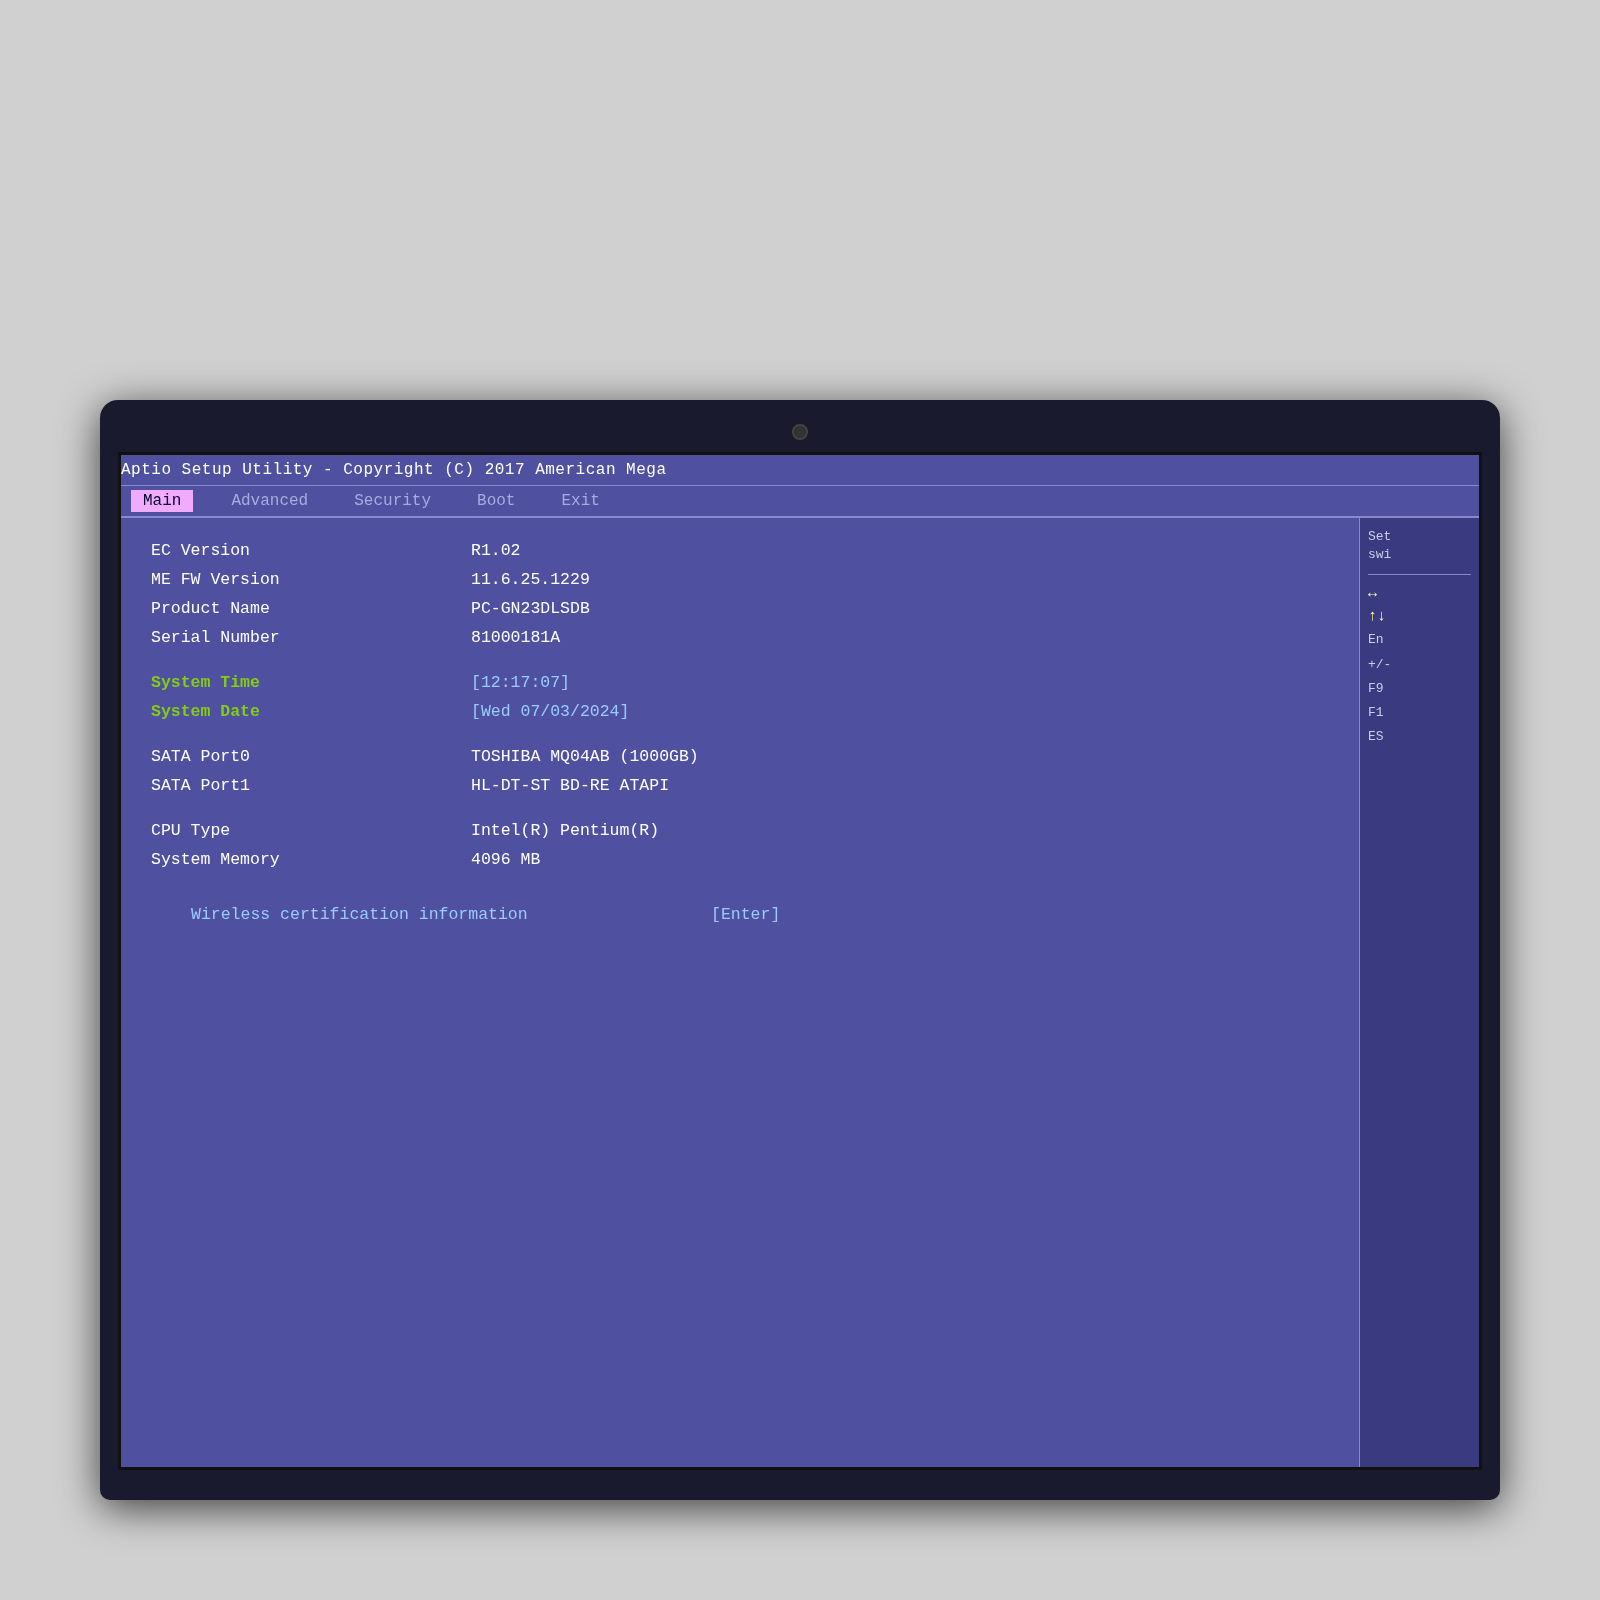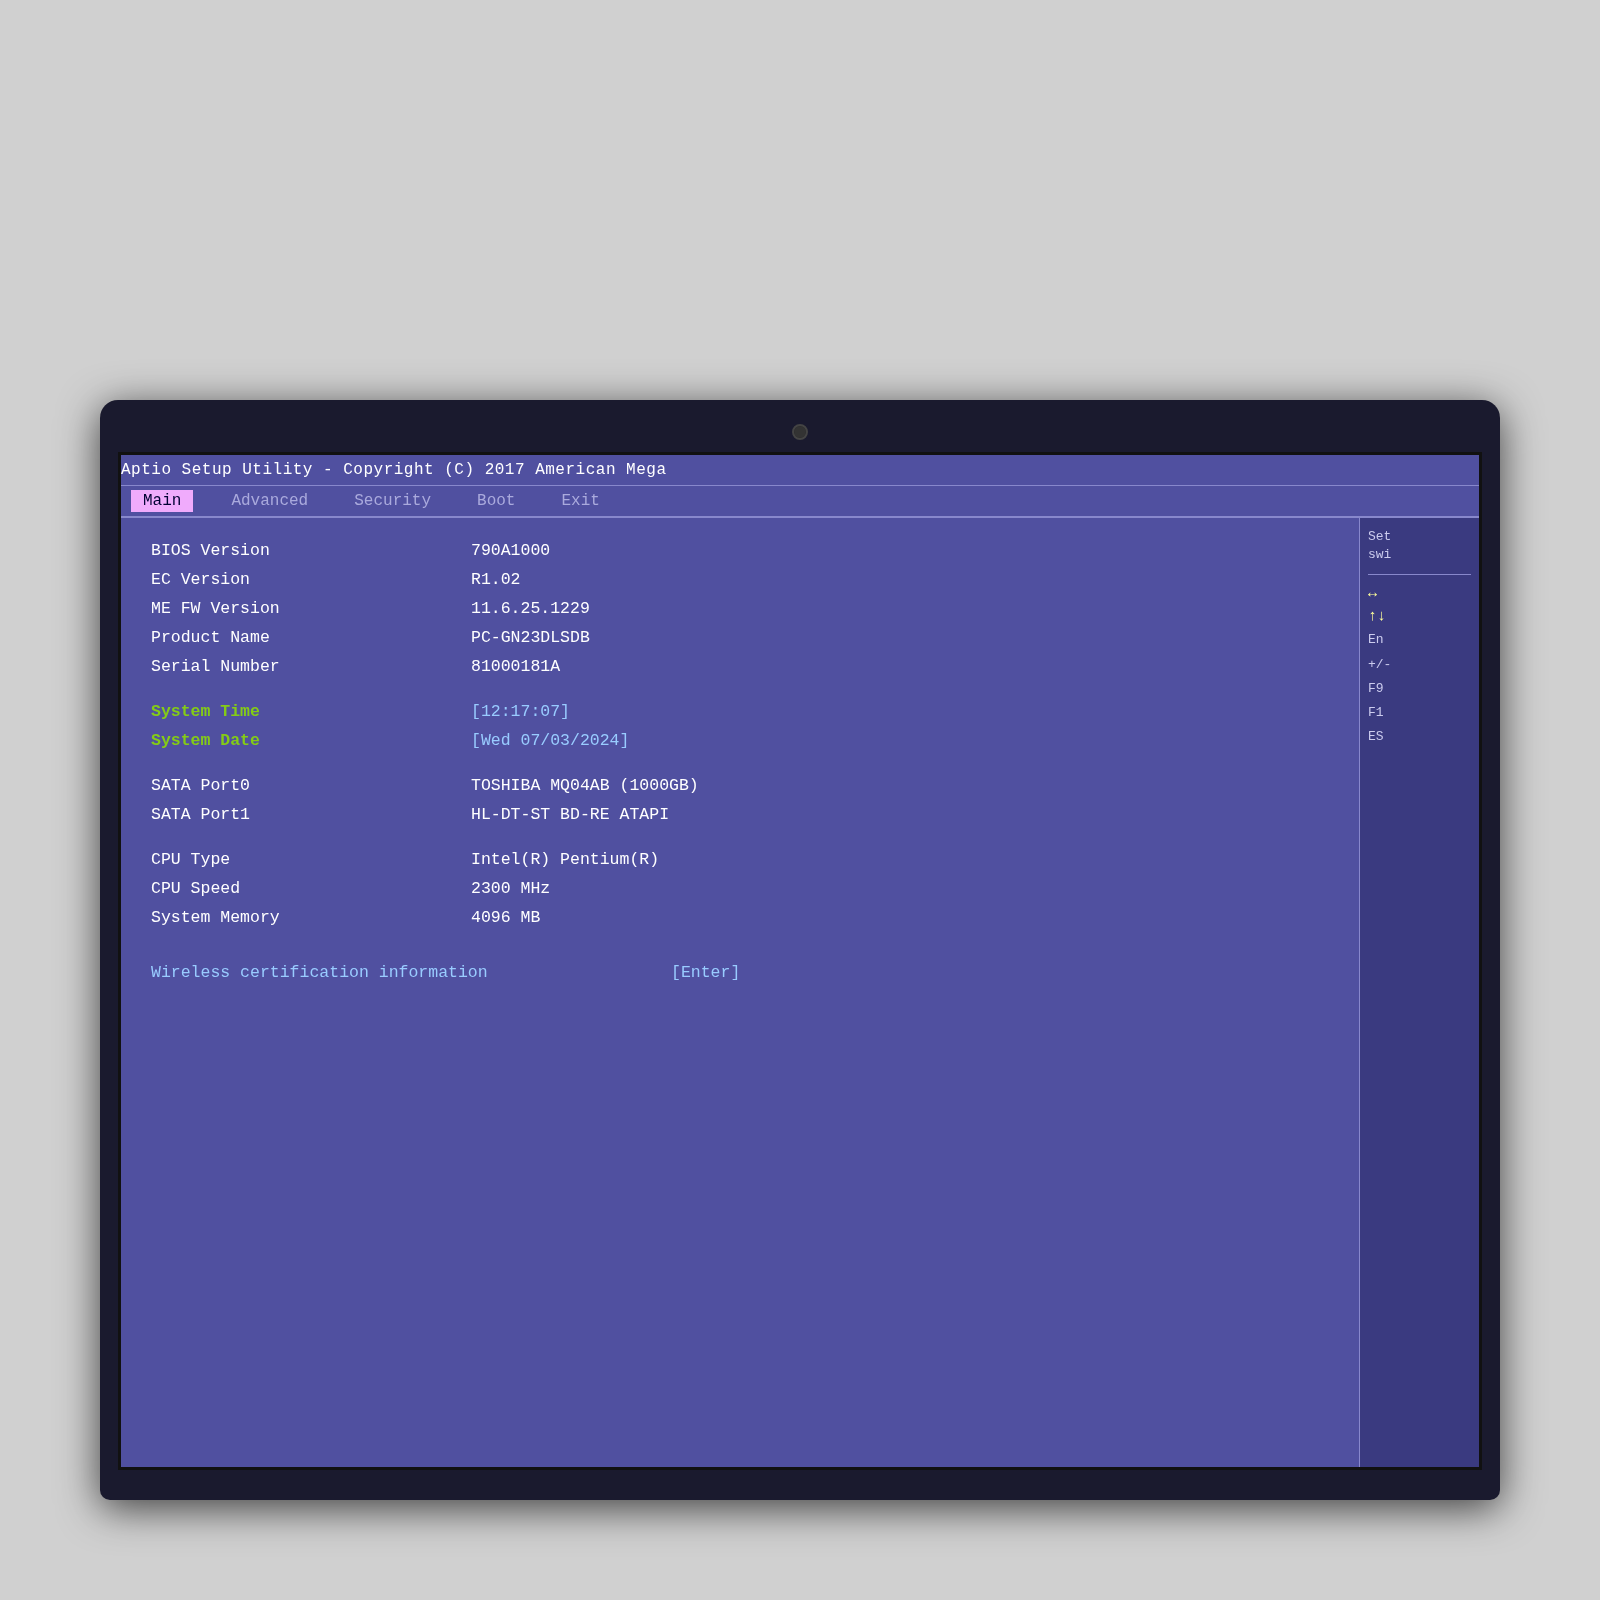--- a/index.html
+++ b/index.html
@@ -175,20 +175,21 @@
     .divider-line {
       border-top: 1px solid #8888cc;
       margin: 4px 0;
     }
 
     .wireless-row {
       display: flex;
       padding: 5px 0;
       align-items: center;
       margin-top: 10px;
+      margin-left: 40px;
     }
 
     .wireless-label {
       color: #99ccff;
       width: 520px;
       font-size: 16.5px;
     }
 
     .wireless-value {
       color: #99ccff;
@@ -214,24 +215,20 @@
         <span class="menu-item">Advanced</span>
         <span class="menu-item">Security</span>
         <span class="menu-item">Boot</span>
         <span class="menu-item">Exit</span>
       </div>
 
       <div class="bios-content">
         <div class="bios-main">
 
           <div class="bios-row">
-            <span class="bios-label">BIOS Version</span>
-            <span class="bios-value">790A1000</span>
-          </div>
-          <div class="bios-row">
             <span class="bios-label">EC Version</span>
             <span class="bios-value">R1.02</span>
           </div>
           <div class="bios-row">
             <span class="bios-label">ME FW Version</span>
             <span class="bios-value">11.6.25.1229</span>
           </div>
           <div class="bios-row">
             <span class="bios-label">Product Name</span>
             <span class="bios-value">PC-GN23DLSDB</span>
@@ -261,24 +258,20 @@
           <div class="bios-row">
             <span class="bios-label">SATA Port1</span>
             <span class="bios-value">HL-DT-ST BD-RE ATAPI</span>
           </div>
 
           <div class="bios-row spacer"></div>
 
           <div class="bios-row">
             <span class="bios-label">CPU Type</span>
             <span class="bios-value">Intel(R) Pentium(R)</span>
-          </div>
-          <div class="bios-row">
-            <span class="bios-label">CPU Speed</span>
-            <span class="bios-value">2300 MHz</span>
           </div>
           <div class="bios-row">
             <span class="bios-label">System Memory</span>
             <span class="bios-value">4096 MB</span>
           </div>
 
           <div class="bios-row spacer"></div>
 
           <div class="wireless-row">
             <span class="wireless-label">Wireless certification information</span>

